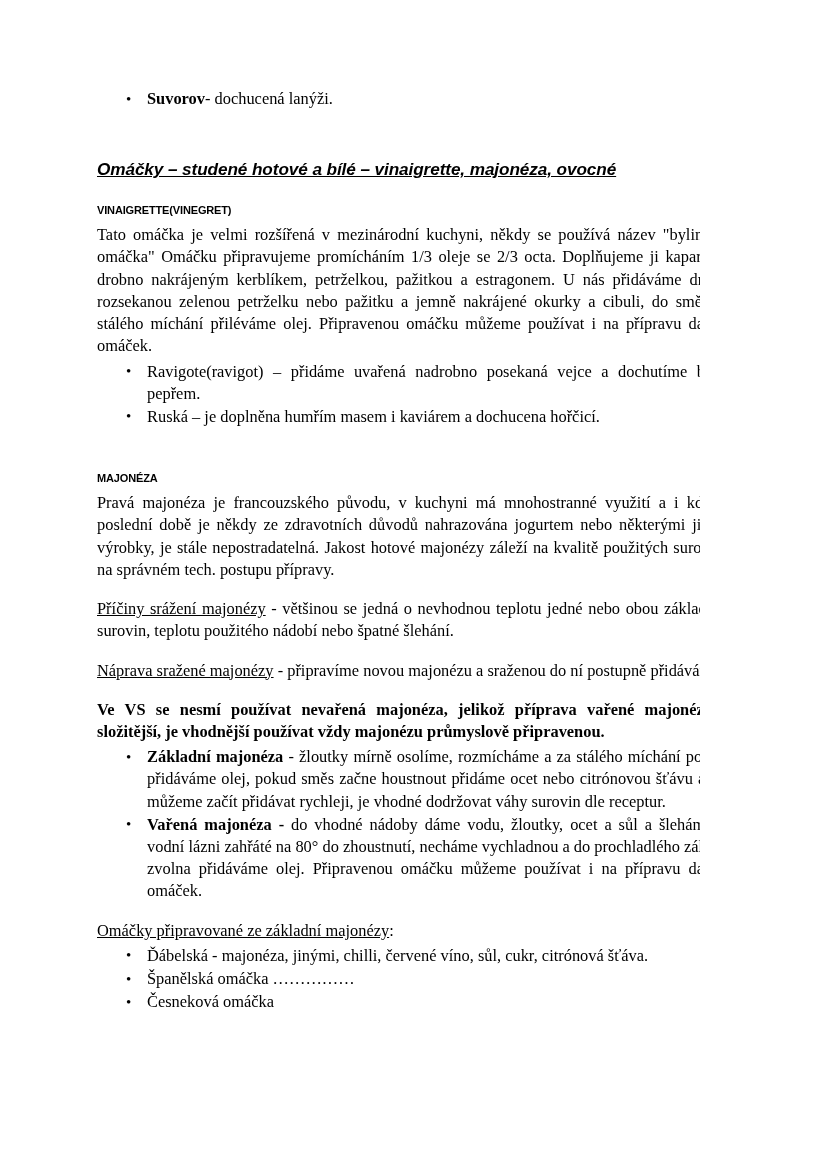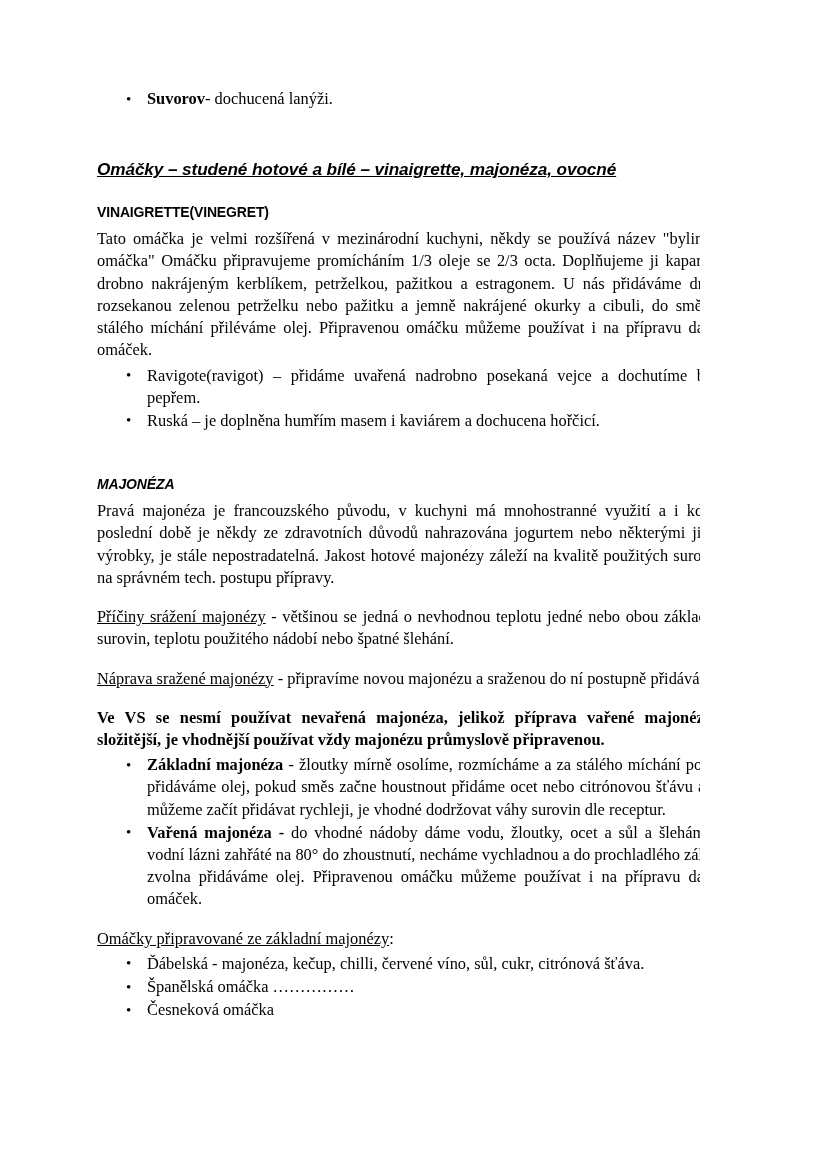--- a/index.html
+++ b/index.html
@@ -56,33 +56,32 @@
     letter-spacing: -0.1px;
     margin: 0;
     white-space: nowrap;
   }
   .heading-block {
     margin-top: 49px;
     margin-bottom: 0;
   }
   .section-heading {
     font-family: "Liberation Sans", "DejaVu Sans", sans-serif;
-    font-size: 14px;
+    font-size: 11px;
     font-weight: bold;
     letter-spacing: -0.15px;
     margin: 0;
   }
   .sh-vinaigrette {
     margin-top: 24px;
     margin-bottom: 8px;
   }
   .sh-majoneza {
     margin-top: 44px;
     margin-bottom: 8px;
-    font-style: italic;
   }
 
   
   ul.bullets {
     list-style: none;
     margin: 0;
     padding: 0;
   }
   ul.bullets > li {
     position: relative;
@@ -168,20 +167,20 @@
       <li>
         <span class="b">Vařená majonéza -</span><span> do vhodné nádoby dáme vodu, žloutky, ocet a sůl a šleháme ve vodní lázni zahřáté na 80° do zhoustnutí, necháme vychladnou a do prochladlého základu zvolna přidáváme olej. Připravenou omáčku můžeme používat i na přípravu dalších omáček.</span>
       </li>
     </ul>
 
     <p class="para para-gap">
       <span class="u">Omáčky připravované ze základní majonézy</span><span>:</span>
     </p>
 
     <ul class="bullets tight">
-      <li>Ďábelská - majonéza, kečup, chilli, červené víno, sůl, cukr, citrónová šťáva.</li>
+      <li>Ďábelská - majonéza, jinými, chilli, červené víno, sůl, cukr, citrónová šťáva.</li>
       <li>Španělská omáčka ……………</li>
       <li>Česneková omáčka</li>
     </ul>
 
   </div>
 
 </div>
 
 </body></html>

